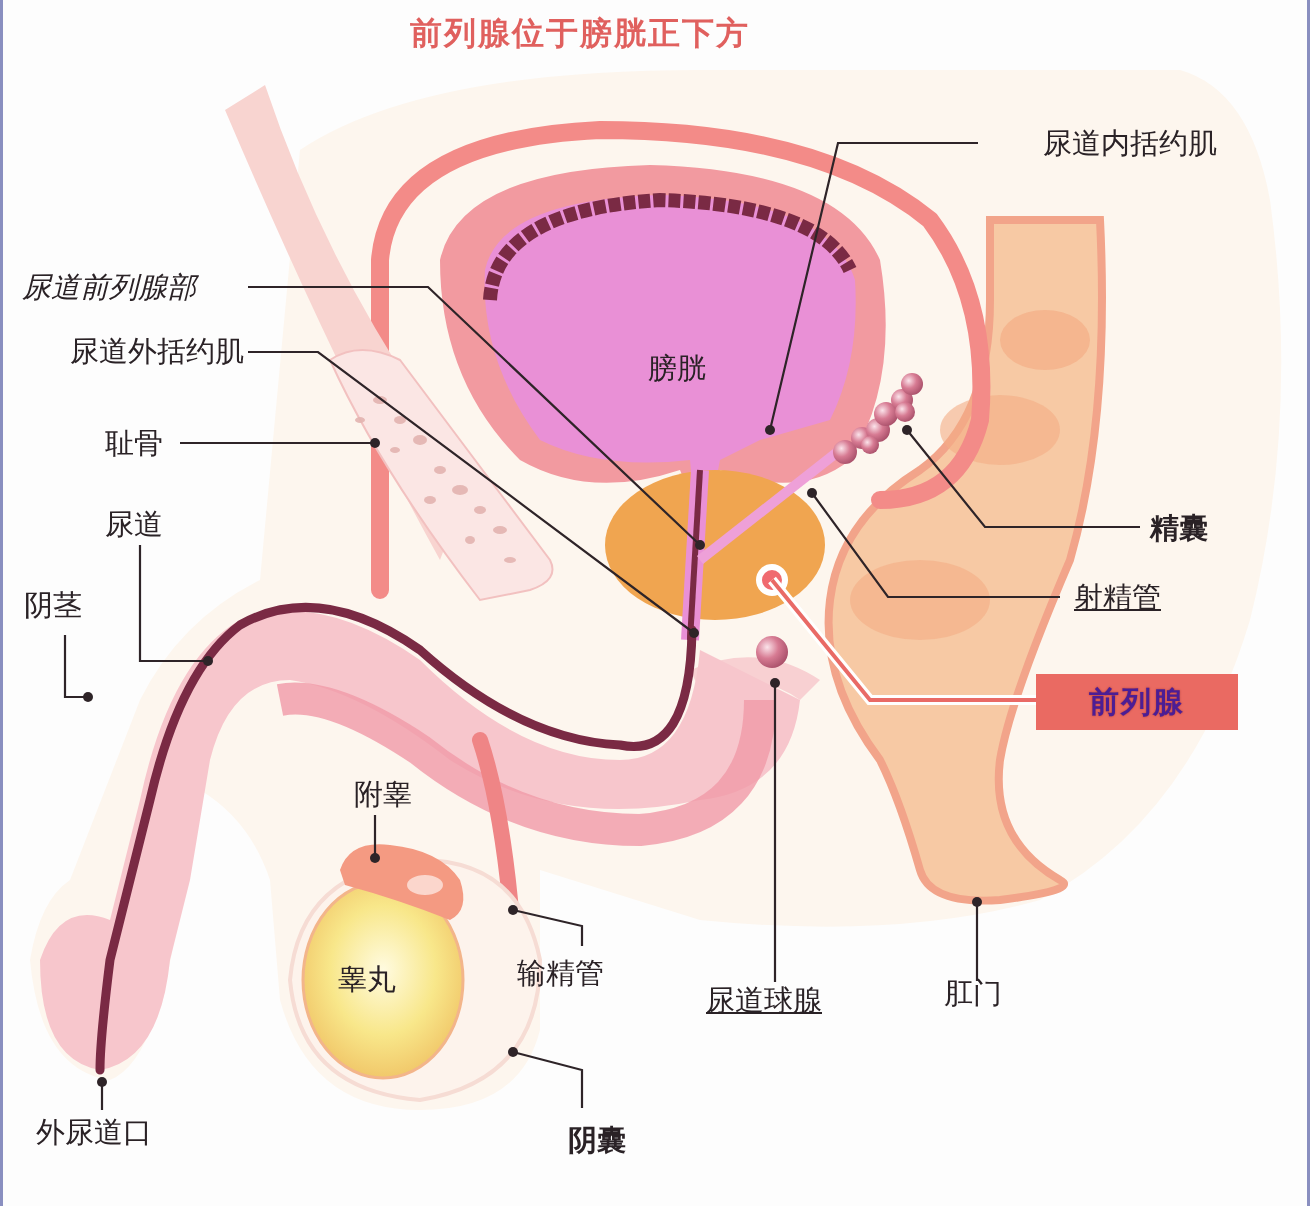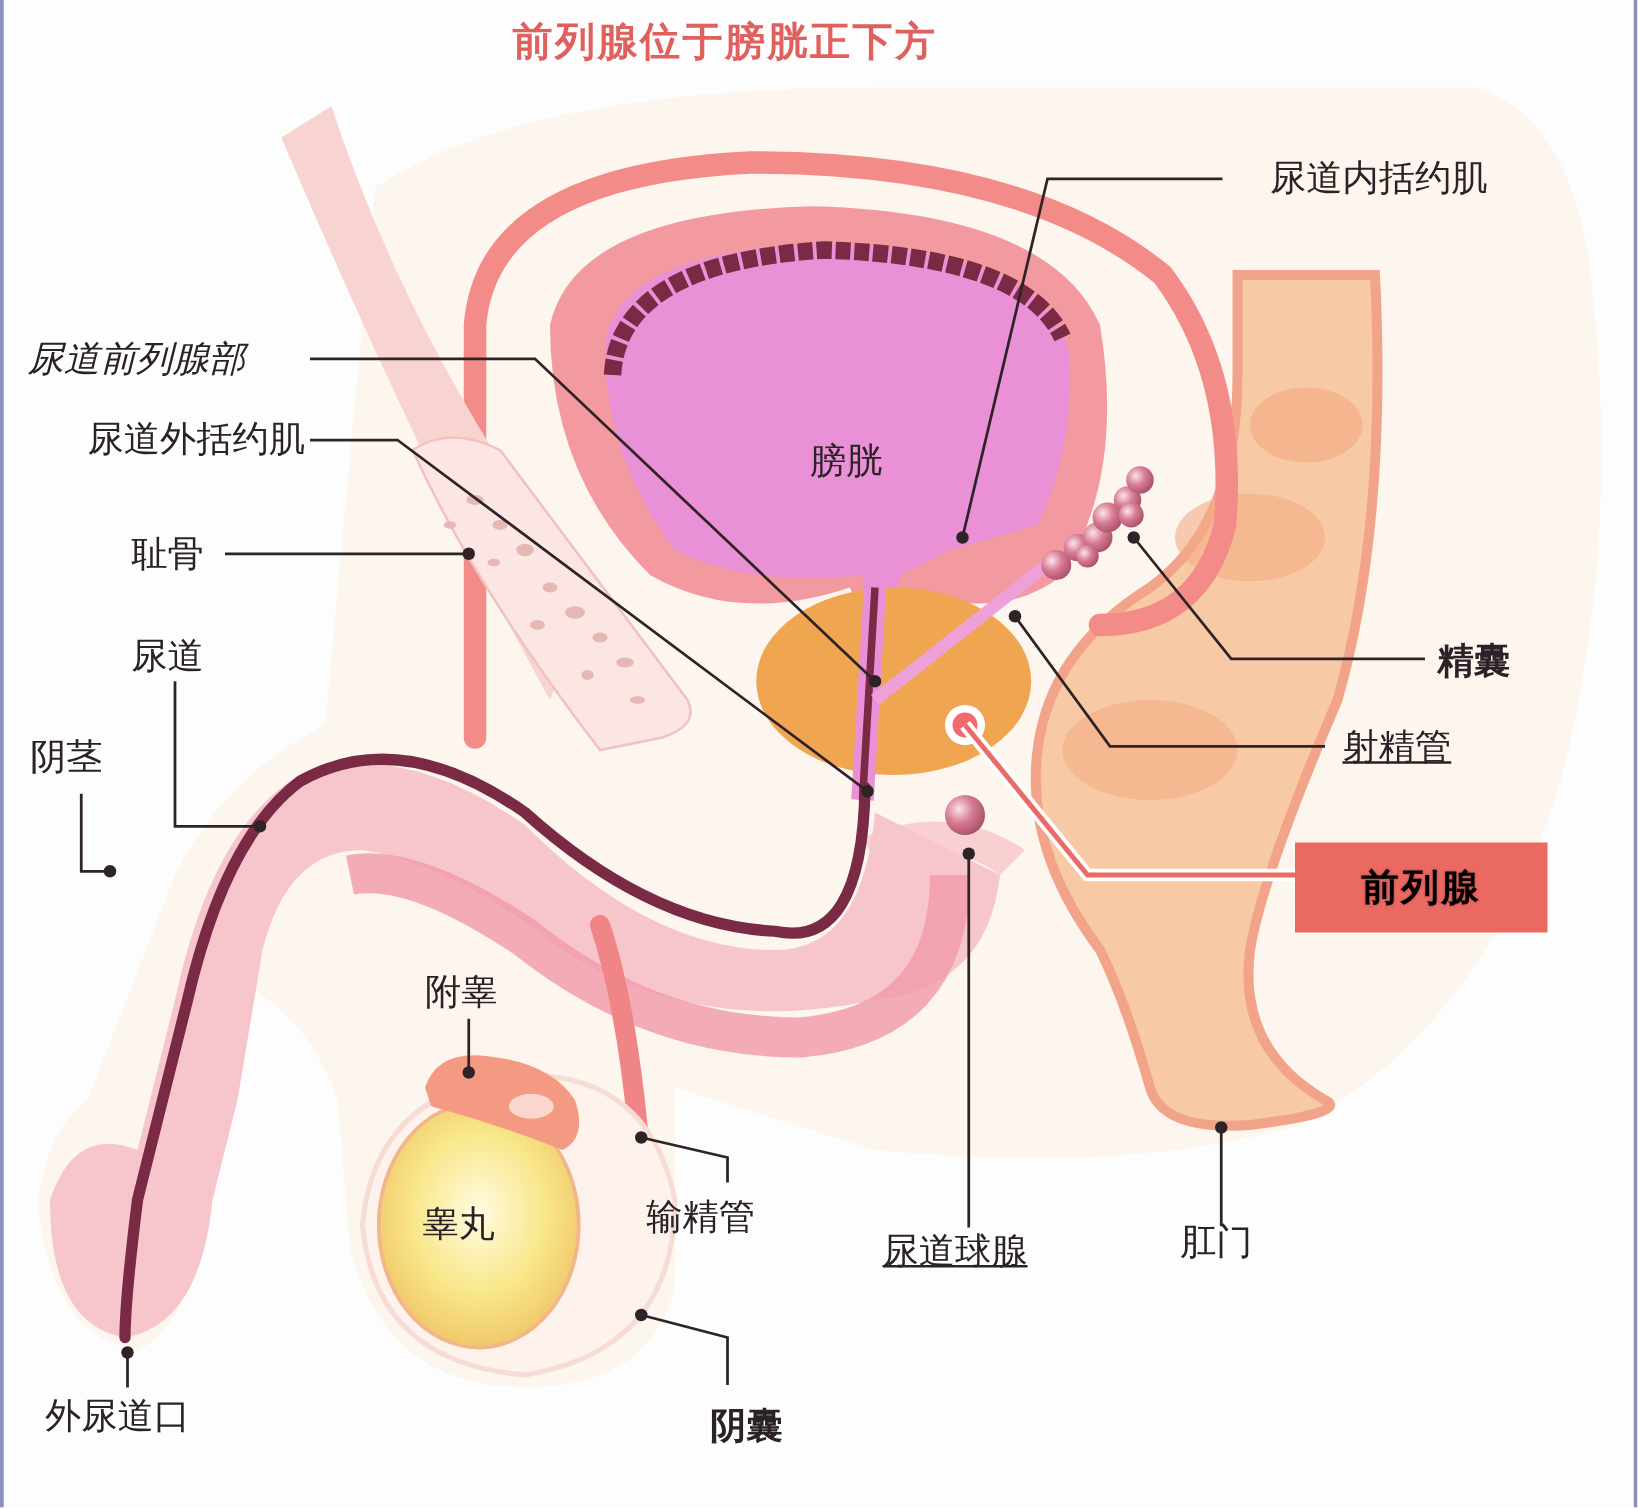--- a/index.html
+++ b/index.html
@@ -6,23 +6,23 @@
   body { width: 1310px; height: 1206px; position: relative; overflow: hidden;
          font-family: "DejaVu Sans", "Liberation Sans", sans-serif; }
   .frame { position: absolute; left: 0; top: 0; width: 1310px; height: 1206px;
            box-sizing: border-box; border-left: 3px solid #8a8fc0; border-right: 3px solid #8a8fc0;
            background: #fdfdfd; }
   svg.art { position: absolute; left: 0; top: 0; }
   .title { position: absolute; left: 0; width: 1160px; top: 12px; text-align: center;
            font-size: 32px; font-weight: bold; letter-spacing: 2px; }
   .lbl { position: absolute; font-size: 29px; color: #2a2226; white-space: nowrap; line-height: 1; }
   .lbl.bold { font-weight: bold; }
-  .prostate-box { position: absolute; left: 1036px; top: 674px; width: 202px; height: 72px;
+  .prostate-box { position: absolute; left: 1036px; top: 674px; width: 202px; height: 56px;
                   display: flex; align-items: center; justify-content: center;
-                  font-size: 30px; font-weight: bold; color: #000000; letter-spacing: 2px;
+                  font-size: 30px; font-weight: bold; color: #4c1d95; letter-spacing: 2px;
                   text-shadow: 0 0 2px rgba(120,30,30,0.6); }
 </style>
 </head>
 <body>
 
 <div class="frame"></div>
 
 <svg class="art" width="1310" height="1206" viewBox="0 0 1310 1206">
   <defs>
     <radialGradient id="testisGrad" cx="0.5" cy="0.45" r="0.55">
@@ -133,29 +133,29 @@
       <circle cx="513" cy="910" r="5"></circle>
     <circle cx="775" cy="683" r="5"></circle>
       <circle cx="977" cy="902" r="5"></circle>
     <circle cx="102" cy="1082" r="5"></circle>
       <circle cx="513" cy="1052" r="5"></circle>
   </g>
 </svg>
 
 <div class="title" style="color:#e0605e;">前列腺位于膀胱正下方</div>
 
-<div class="lbl" style="left:1016px; top:129px;font-family:Liberation Serif, serif;">尿道内括约肌</div>
+<div class="lbl" style="left:1043px; top:129px;">尿道内括约肌</div>
 <div class="lbl" style="left:22px; top:273px;font-style:italic;">尿道前列腺部</div>
 <div class="lbl" style="left:22px; top:337px;margin-left:48px;">尿道外括约肌</div>
 <div class="lbl" style="left:105px; top:429px;">耻骨</div>
 <div class="lbl" style="left:105px; top:510px;">尿道</div>
 <div class="lbl" style="left:24px; top:591px;">阴茎</div>
 <div class="lbl" style="left:648px; top:354px;">膀胱</div>
 <div class="lbl bold" style="left:1150px; top:514px;">精囊</div>
 <div class="lbl" style="left:1074px; top:583px;text-decoration:underline;">射精管</div>
 <div class="prostate-box" style="background:#ea6a62;">前列腺</div>
-<div class="lbl" style="left:340px; top:780px;font-family:Liberation Serif, serif;">附睾</div>
+<div class="lbl" style="left:354px; top:780px;">附睾</div>
 <div class="lbl" style="left:338px; top:965px;">睾丸</div>
 <div class="lbl" style="left:517px; top:961px;font-family:Liberation Mono, monospace;">输精管</div>
 <div class="lbl" style="left:706px; top:986px;text-decoration:underline;">尿道球腺</div>
 <div class="lbl" style="left:944px; top:979px;">肛门</div>
 <div class="lbl" style="left:36px; top:1118px;">外尿道口</div>
 <div class="lbl bold" style="left:568px; top:1126px;">阴囊</div>
 
 </body></html>

